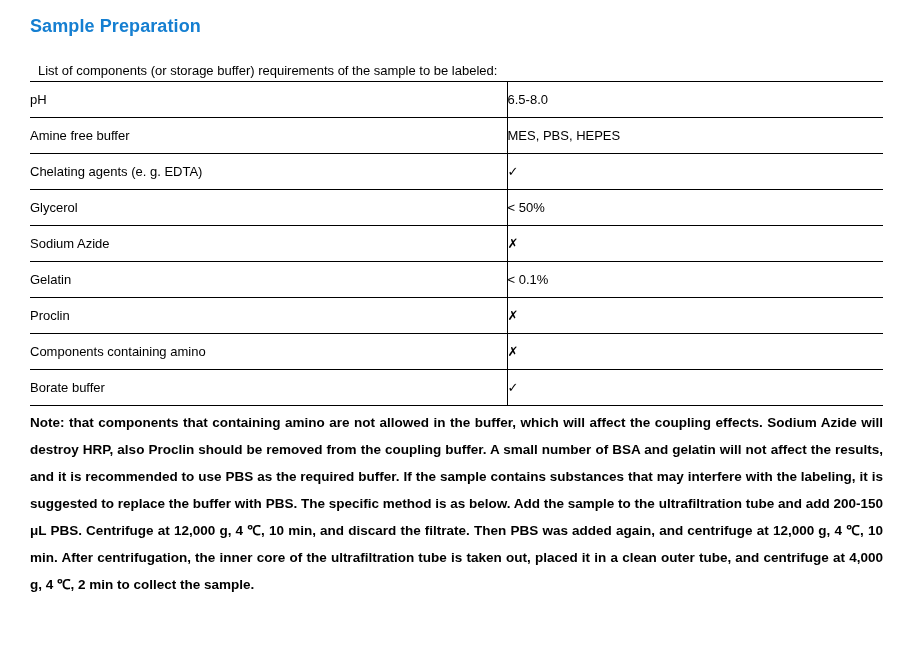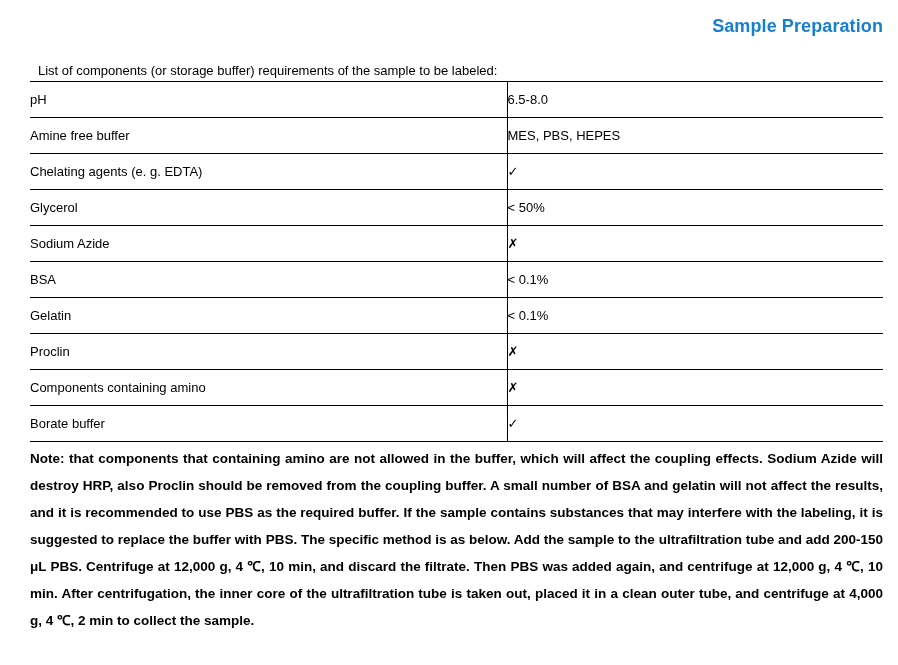--- a/index.html
+++ b/index.html
@@ -16,21 +16,20 @@
     width: 898px; height: 665px;
     padding: 0 15px 0 30px;
   }
   .doc-title {
     margin: 16px 0 10px 0;
     font-size: 18px;
     line-height: 1.2;
     font-weight: bold;
     color: var(--heading-blue);
     letter-spacing: 0.1px;
-    text-align: right;
   }
   .intro-line {
     margin: 25px 0 2px 8px;
     font-size: 13px;
     line-height: 16px;
     color: var(--ink);
   }
   table.components-table {
     border-collapse: collapse;
     width: 853px;
@@ -87,24 +86,20 @@
         </tr>
         <tr>
           <td class="label-cell">Glycerol</td>
           <td class="value-cell">&lt; 50%</td>
         </tr>
         <tr>
           <td class="label-cell">Sodium Azide</td>
           <td class="value-cell">✗</td>
         </tr>
         <tr>
-          <td class="label-cell">BSA</td>
-          <td class="value-cell">&lt; 0.1%</td>
-        </tr>
-        <tr>
           <td class="label-cell">Gelatin</td>
           <td class="value-cell">&lt; 0.1%</td>
         </tr>
         <tr>
           <td class="label-cell">Proclin</td>
           <td class="value-cell">✗</td>
         </tr>
         <tr>
           <td class="label-cell">Components containing amino</td>
           <td class="value-cell">✗</td>

